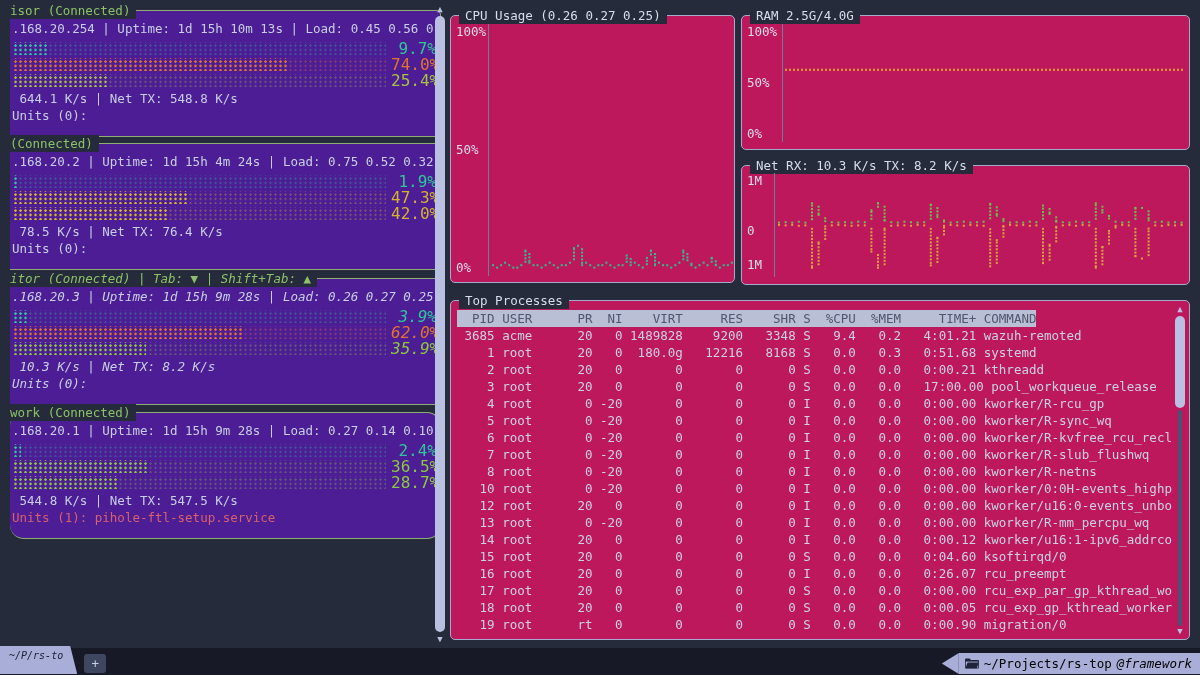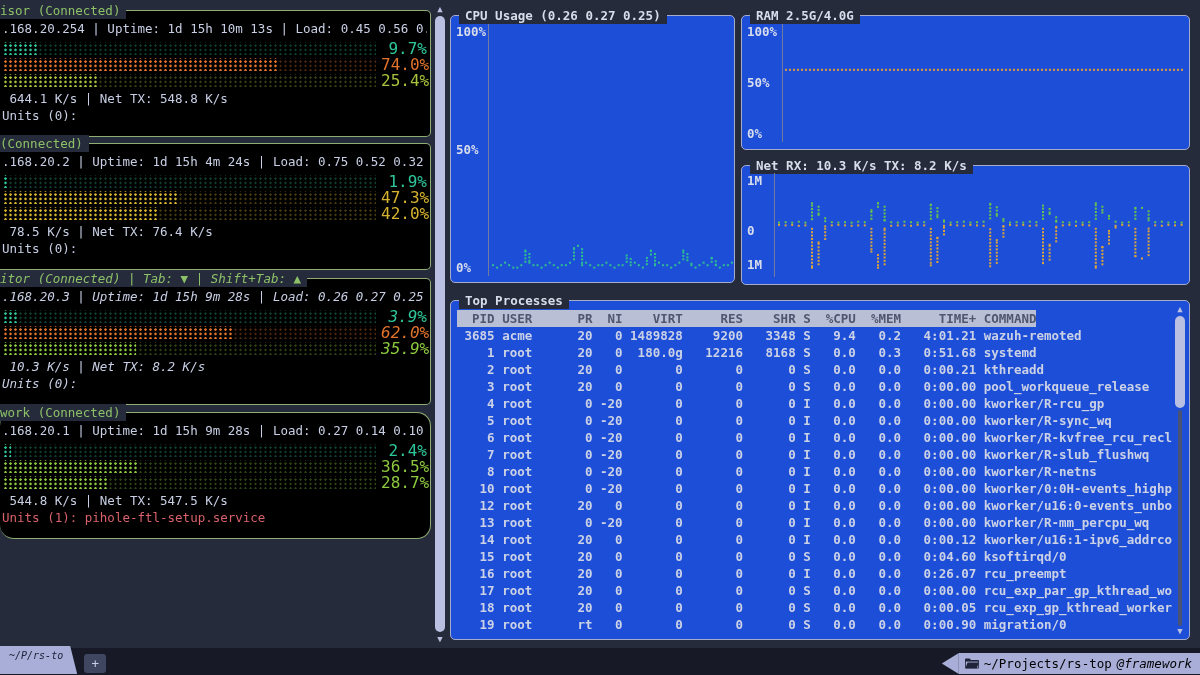--- a/index.html
+++ b/index.html
@@ -3,28 +3,28 @@
 <meta charset="utf-8">
 <style>
   * { margin:0; padding:0; box-sizing:border-box; }
   html,body { width:1200px; height:675px; overflow:hidden; background:#171a26;
     font-family:"DejaVu Sans Mono", monospace; }
   .screen { position:relative; width:1200px; height:675px; }
   .workspace { position:absolute; left:0; top:0; width:1200px; height:648px;
     background:#262b3b; overflow:hidden; }
 
   
-  .panel { position:absolute; border:1px solid #a4accc; border-radius:5px; background:#1d4ed8;font-weight:bold; }
+  .panel { position:absolute; border:1px solid #a4accc; border-radius:5px; background:#be185d; }
   .panel-title { position:absolute; top:-9px; left:8px; background:#262b3b;
     padding:0 6px; font-size:12.5px; line-height:17px; color:#d8ddeb; white-space:pre; }
 
   
-  .host-panel { position:absolute; left:0; width:431px; height:127px;
+  .host-panel { position:absolute; left:10px; width:431px; height:127px;
     border:1px solid #8fae74; border-left:none; border-radius:0 5px 5px 0;
-    background:#000000; padding:9px 3px 16px 2px; }
+    background:#4c1d95; padding:9px 3px 16px 2px; }
   .host-panel .host-title { position:absolute; top:-9px; left:0; background:#262b3b;
     padding:0 6px 0 0; font-size:12.5px; line-height:17px; color:#8cc168; white-space:pre; }
   .host-panel.selected { font-style:italic; }
   .host-info, .host-net, .host-units { font-size:12.5px; line-height:17px;
     color:#c8cfe4; white-space:pre; overflow:hidden; }
   .host-units.alert { color:#d8616b; }
   .meters { padding:3px 0 2px 0; }
   .meter { display:flex; align-items:center; height:16px; }
   .meter .track { position:relative; flex:1; height:13px; margin-right:5px;
     background-image:radial-gradient(var(--dim) 1px, transparent 1.45px);
@@ -780,21 +780,21 @@
     </section>
 
     <section class="panel proc-panel">
       <span class="panel-title">Top Processes</span>
       <div class="proc-table" id="proc-table">
         <div class="proc-header"><span id="proc-header-text">  PID USER      PR  NI    VIRT     RES    SHR S  %CPU  %MEM     TIME+ COMMAND</span></div>
         <div id="proc-rows">
             <div class="proc-row"> 3685 acme      20   0 1489828    9200   3348 S   9.4   0.2   4:01.21 wazuh-remoted</div>
             <div class="proc-row">    1 root      20   0  180.0g   12216   8168 S   0.0   0.3   0:51.68 systemd</div>
             <div class="proc-row">    2 root      20   0       0       0      0 S   0.0   0.0   0:00.21 kthreadd</div>
-            <div class="proc-row">    3 root      20   0       0       0      0 S   0.0   0.0   0:00.00 pool_workqueue_release</div>
+            <div class="proc-row">    3 root      20   0       0       0      0 S   0.0   0.0   17:00.00 pool_workqueue_release</div>
             <div class="proc-row">    4 root       0 -20       0       0      0 I   0.0   0.0   0:00.00 kworker/R-rcu_gp</div>
             <div class="proc-row">    5 root       0 -20       0       0      0 I   0.0   0.0   0:00.00 kworker/R-sync_wq</div>
             <div class="proc-row">    6 root       0 -20       0       0      0 I   0.0   0.0   0:00.00 kworker/R-kvfree_rcu_reclaim</div>
             <div class="proc-row">    7 root       0 -20       0       0      0 I   0.0   0.0   0:00.00 kworker/R-slub_flushwq</div>
             <div class="proc-row">    8 root       0 -20       0       0      0 I   0.0   0.0   0:00.00 kworker/R-netns</div>
             <div class="proc-row">   10 root       0 -20       0       0      0 I   0.0   0.0   0:00.00 kworker/0:0H-events_highpri</div>
             <div class="proc-row">   12 root      20   0       0       0      0 I   0.0   0.0   0:00.00 kworker/u16:0-events_unbound</div>
             <div class="proc-row">   13 root       0 -20       0       0      0 I   0.0   0.0   0:00.00 kworker/R-mm_percpu_wq</div>
             <div class="proc-row">   14 root      20   0       0       0      0 I   0.0   0.0   0:00.12 kworker/u16:1-ipv6_addrconf</div>
             <div class="proc-row">   15 root      20   0       0       0      0 S   0.0   0.0   0:04.60 ksoftirqd/0</div>

